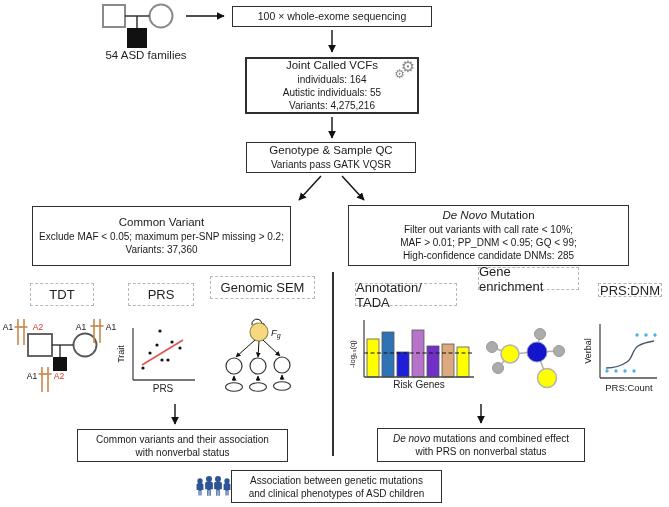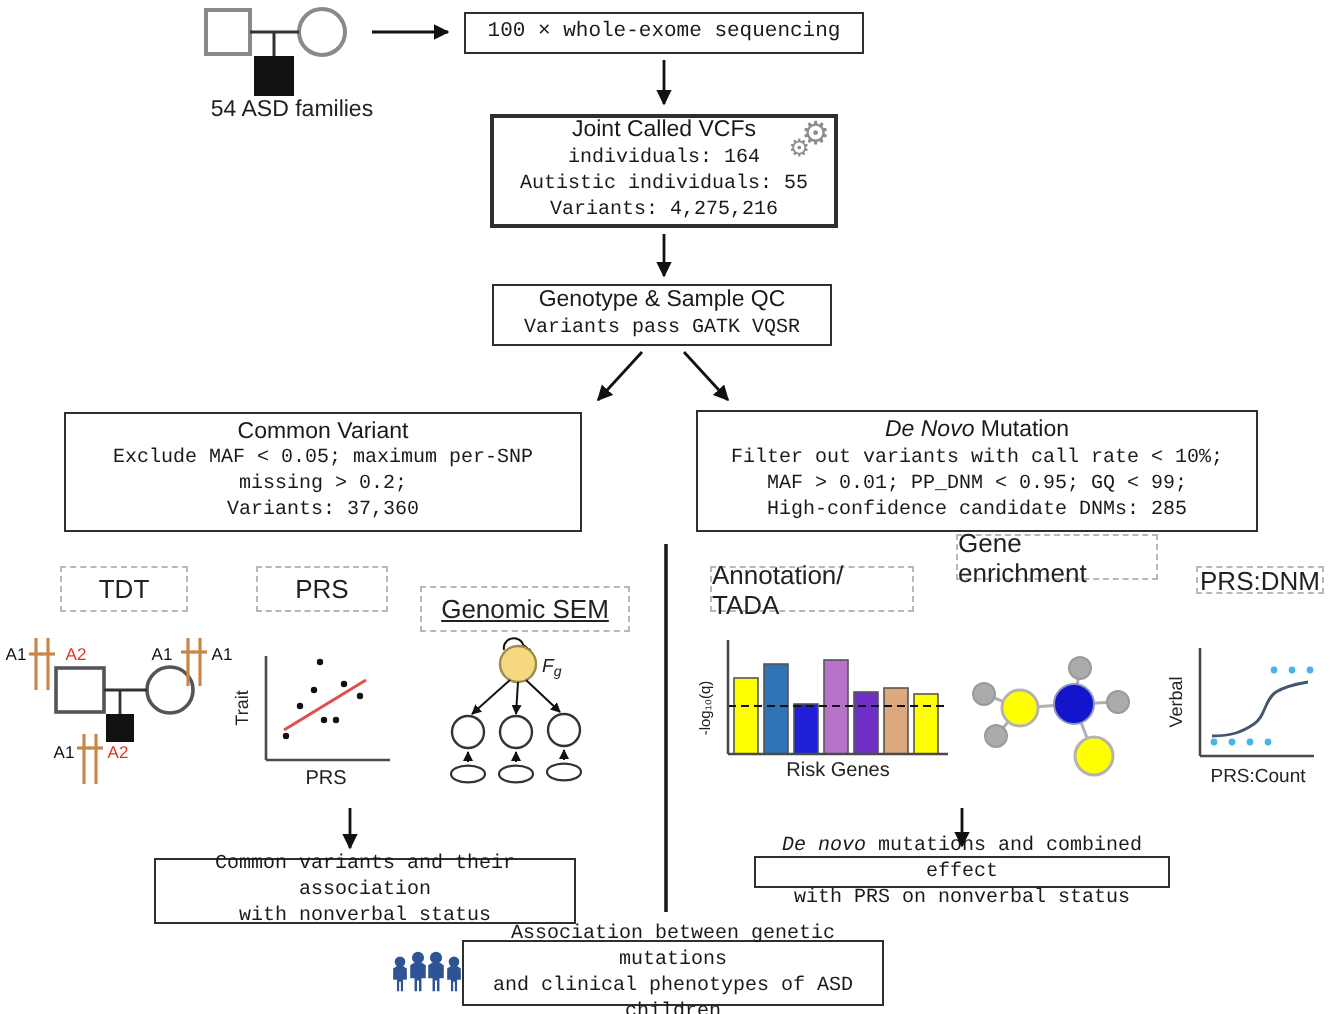--- a/index.html
+++ b/index.html
@@ -2,21 +2,21 @@
 <html><head>
 <meta charset="utf-8">
 <style>
   html,body{margin:0;padding:0;background:#fff;}
   .canvas{position:relative;width:669px;height:507px;background:#ffffff;
           font-family:"Liberation Sans",sans-serif;color:#1a1a1a;overflow:hidden;}
   .box{position:absolute;background:#fff;border:1.5px solid #2f2f2f;
        display:flex;flex-direction:column;align-items:center;justify-content:center;
        text-align:center;box-sizing:border-box;}
   .box .title{font-weight:normal;font-size:11.5px;line-height:1.2;}
-  .box .line{font-size:10px;line-height:1.3;font-family:Liberation Mono, monospace;}
+  .box .line{font-size:10px;line-height:1.3;}
   .dashed-label{position:absolute;background:#fff;border:1px dashed #b8b8b8;
        display:flex;align-items:center;justify-content:center;font-size:13px;
        box-sizing:border-box;color:#222;}
   .caption{position:absolute;font-size:11.5px;color:#222;text-align:center;}
   svg{position:absolute;overflow:visible;}
   svg text{font-family:"Liberation Sans",sans-serif;}
   .gears{position:absolute;top:0;right:2px;width:26px;height:30px;color:#8c8c8c;}
   .gears .g1{position:absolute;right:0;top:-2px;font-size:16px;}
   .gears .g2{position:absolute;right:10px;top:8px;font-size:12px;}
   .overlay{position:absolute;left:0;top:0;pointer-events:none;}
@@ -70,21 +70,21 @@
     <div class="line">MAF &gt; 0.01; PP_DNM &lt; 0.95; GQ &lt; 99;</div>
     <div class="line">High-confidence candidate DNMs: 285</div>
   </div>
 
   <div class="dashed-label" style="left:30px;top:283px;width:64px;height:23px;">
     <span>TDT</span>
     </div>
   <div class="dashed-label" style="left:128px;top:283px;width:66px;height:23px;">
     <span>PRS</span>
     </div>
-  <div class="dashed-label" style="left:210px;top:293px;width:105px;height:23px;text-decoration:underline;">
+  <div class="dashed-label" style="left:210px;top:276px;width:105px;height:23px;">
     <span>Genomic SEM</span>
     </div>
   <div class="dashed-label" style="left:355px;top:283px;width:102px;height:23px;">
     <span>Annotation/ TADA</span>
     </div>
   <div class="dashed-label" style="left:478px;top:267px;width:101px;height:23px;">
     <span>Gene enrichment</span>
     </div>
   <div class="dashed-label" style="left:598px;top:283px;width:64px;height:14px;">
     <span>PRS:DNM</span>
@@ -217,21 +217,21 @@
         <circle cx="72" cy="15" r="1.7"></circle>
     </g>
     <path d="M 23 48 C 33 48 38 46 44 42 C 50 38 49 30 55 26 C 59 23.5 65 22 71 21" fill="none" stroke="#44566b" stroke-width="1.4"></path>
   </svg>
 
   <div class="box" style="left:77px;top:429px;width:211px;height:33px;">
     <div class="line">Common variants and their association</div>
     <div class="line">with nonverbal status</div>
   </div>
 
-  <div class="box" style="left:377px;top:428px;width:208px;height:16px;">
+  <div class="box" style="left:377px;top:428px;width:208px;height:34px;">
     <div class="line">
       <span style="font-style:italic;">De novo</span>
       <span>mutations and combined effect</span>
     </div>
     <div class="line">with PRS on nonverbal status</div>
   </div>
 
   <svg style="left:193px;top:472px;" width="42" height="32" viewBox="0 0 42 32">
     <g fill="#2e5496">
       <g transform="translate(7,16) scale(0.95)">

